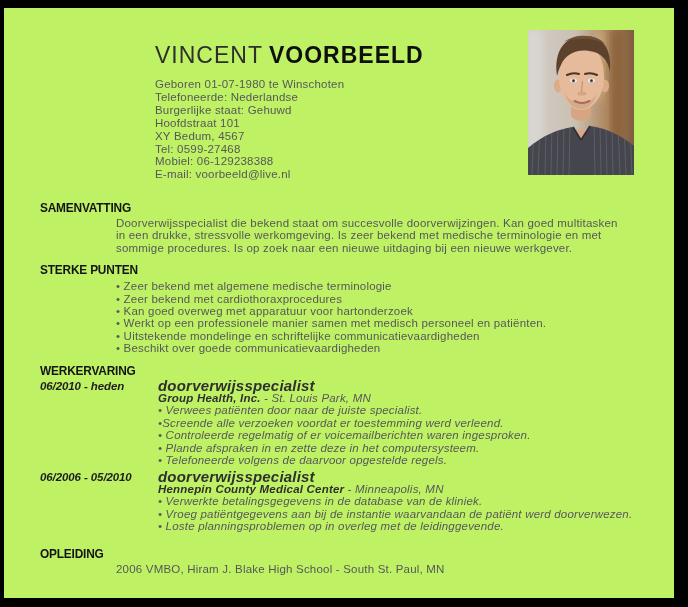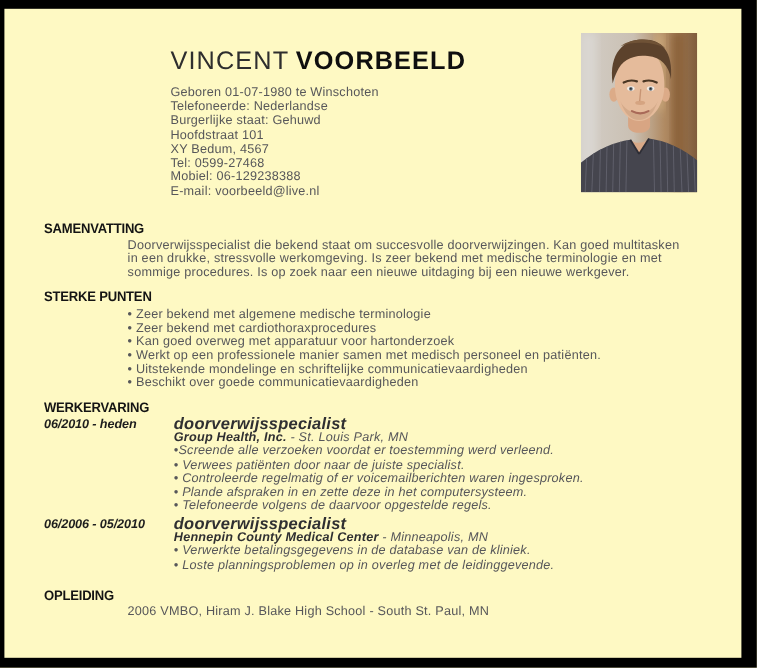--- a/index.html
+++ b/index.html
@@ -4,21 +4,21 @@
 <style>
   html,body { margin:0; padding:0; }
   body {
     width:688px; height:607px; position:relative;
     background:#000;
     font-family:"Liberation Sans", sans-serif;
     -webkit-font-smoothing:antialiased;
   }
   .page {
     position:absolute; left:4px; top:8px; right:14px; bottom:9px;
-    background:#fef9c3; overflow:hidden;
+    background:#bef264; overflow:hidden;
     padding:0 10px 0 36px; box-sizing:border-box;
   }
   
   .header { position:relative; margin-top:34px; min-height:148px; }
   .header-text { margin-left:115px; }
   .name { margin:0; font-size:23px; letter-spacing:1px; color:#1c1c1c; font-weight:400; }
   .name .first { font-weight:400; color:#2e2e2e; margin-right:6px; }
   .name .last  { font-weight:700; color:#0f0f0f; }
   .details { margin-top:9px; font-size:11.5px; line-height:12.9px; color:#57575a; letter-spacing:0.2px; }
   .photo {
@@ -158,34 +158,35 @@
   </div>
 
   <div class="sec-wv">
     <div class="section-heading">WERKERVARING</div>
 
     <div class="job">
       <div class="job-period">06/2010 - heden</div>
       <div class="job-body">
         <div class="job-title">doorverwijsspecialist</div>
         <div class="job-company"><span class="co">Group Health, Inc.</span><span> - St. Louis Park, MN</span></div>
+        <div class="body-text">• Verwees patiënten door naar de juiste specialist.</div>
         <div class="body-text">•Screende alle verzoeken voordat er toestemming werd verleend.</div>
-        <div class="body-text">• Verwees patiënten door naar de juiste specialist.</div>
         <div class="body-text">• Controleerde regelmatig of er voicemailberichten waren ingesproken.</div>
         <div class="body-text">• Plande afspraken in en zette deze in het computersysteem.</div>
         <div class="body-text">• Telefoneerde volgens de daarvoor opgestelde regels.</div>
       </div>
     </div>
 
     <div class="job">
       <div class="job-period">06/2006 - 05/2010</div>
       <div class="job-body">
         <div class="job-title">doorverwijsspecialist</div>
         <div class="job-company"><span class="co">Hennepin County Medical Center</span><span> - Minneapolis, MN</span></div>
         <div class="body-text">• Verwerkte betalingsgegevens in de database van de kliniek.</div>
+        <div class="body-text">• Vroeg patiëntgegevens aan bij de instantie waarvandaan de patiënt werd doorverwezen.</div>
         <div class="body-text">• Loste planningsproblemen op in overleg met de leidinggevende.</div>
       </div>
     </div>
   </div>
 
   <div class="sec-op">
     <div class="section-heading">OPLEIDING</div>
     <div class="body-text indent">2006 VMBO, Hiram J. Blake High School - South St. Paul, MN</div>
   </div>
 

